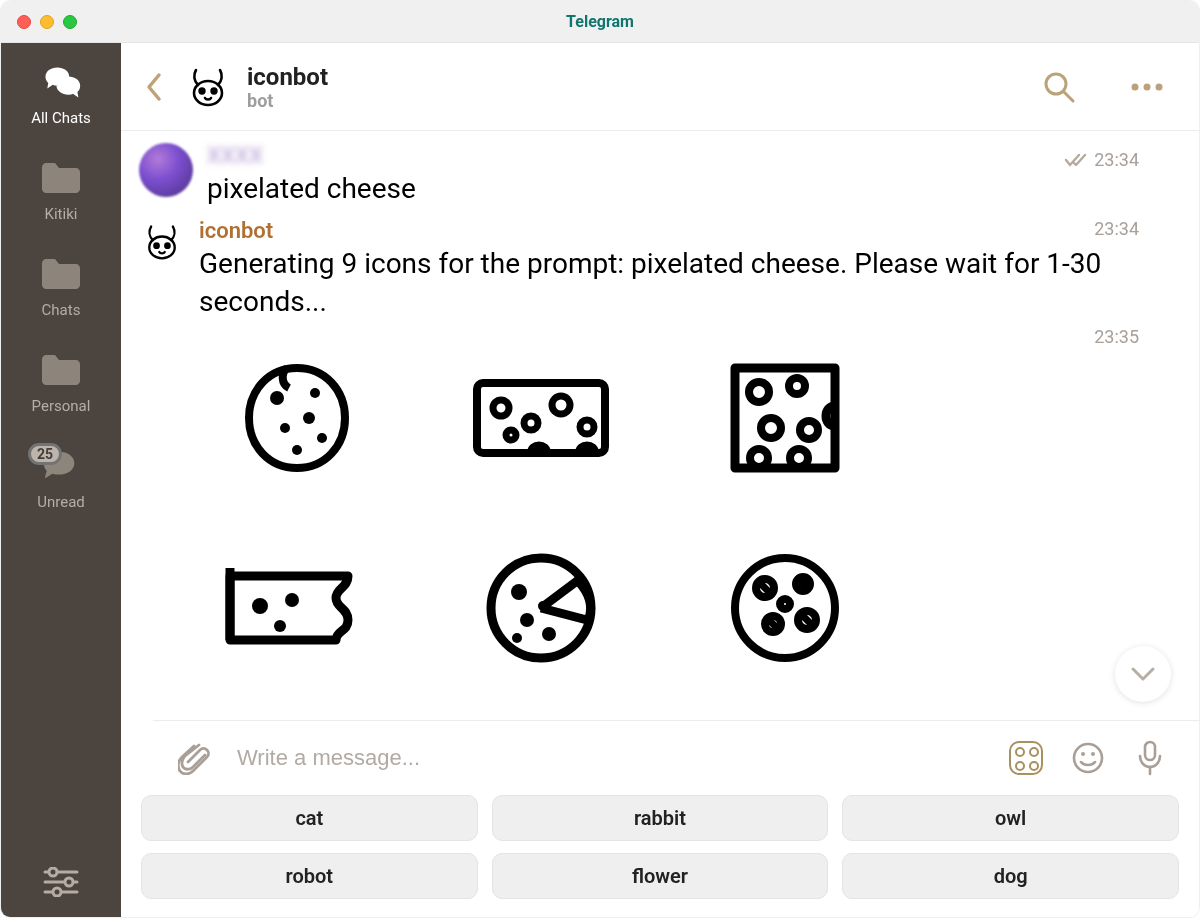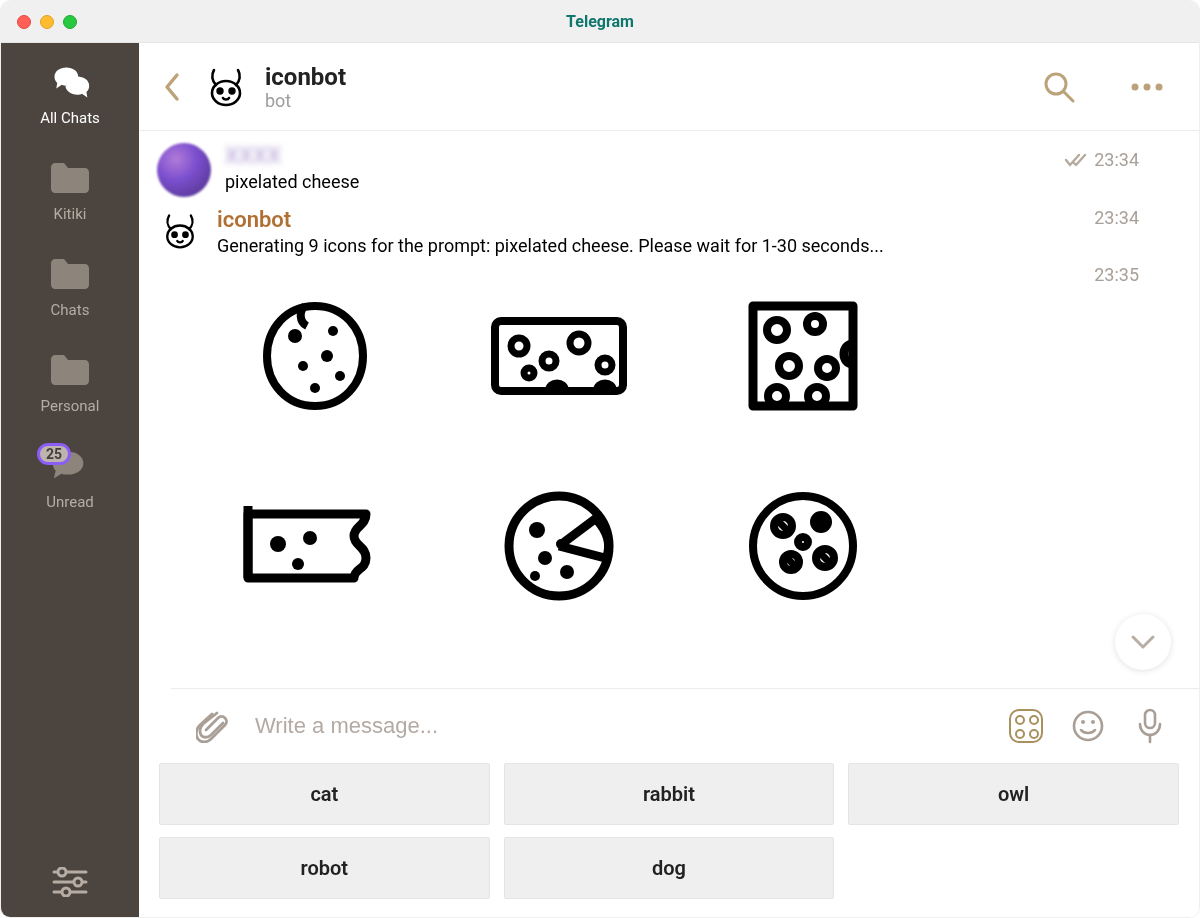--- a/index.html
+++ b/index.html
@@ -34,21 +34,21 @@
     position: absolute; left:0; right:0; text-align: center;
     font-weight: 700; font-size: 16px; color: #0f766e;
     pointer-events: none;
   }
 
   
   .main { flex: 1; display: flex; min-height: 0; }
 
   
   .rail {
-    width: 138px;
+    width: 120px;
     background: #4c443e;
     display: flex; flex-direction: column;
     align-items: center;
     padding-top: 18px;
     position: relative;
   }
   .rail-item {
     width: 100%;
     display: flex; flex-direction: column; align-items: center;
     gap: 6px;
@@ -64,21 +64,21 @@
     position: absolute;
     right: 20px; top: -2px;
     min-width: 28px; height: 22px;
     padding: 0 6px;
     background: #bcb4ad;
     color: #463e39;
     font-weight: 700;
     font-size: 14px;
     border-radius: 12px;
     display:flex; align-items:center; justify-content:center;
-    border: 3px solid #8b5cf6;
+    border: 3px solid #737373;
   }
   .rail-unread-wrap { position: relative; }
   .rail-settings {
     margin-top: auto;
     width: 100%; height: 70px;
     display:flex; align-items:center; justify-content:center;
     cursor:pointer;
   }
 
   
@@ -92,38 +92,38 @@
     height: 88px;
     border-bottom: 1px solid #ececec;
     display:flex; align-items:center;
     padding: 0 30px 0 18px;
     gap: 16px;
   }
   .back-btn { width:30px; height:50px; display:flex; align-items:center; justify-content:center; cursor:pointer;}
   .bot-avatar-sm { width:46px;height:46px; display:flex; align-items:center; justify-content:center;}
   .chat-title-block { display:flex; flex-direction:column; }
   .chat-title { font-weight:700; font-size:24px; color:#222;}
-  .chat-subtitle { font-size:18px; color:#9d9d9d; margin-top:-1px;}
+  .chat-subtitle { font-size:18px; color:#9d9d9d; margin-top:-1px;font-weight:bold;}
   .chat-header .spacer { flex:1; }
   .hdr-icon { width:44px; height:44px; display:flex; align-items:center; justify-content:center; cursor:pointer; margin-left:28px;}
 
   
   .messages {
     flex:1; overflow:hidden; position:relative;
     padding: 12px 30px 8px 18px;
   }
   .msg { display:flex; gap:14px; margin-bottom: 10px; }
   .msg .avatar { width:54px; height:54px; border-radius:50%; flex-shrink:0; }
   .avatar.user { background: radial-gradient(circle at 35% 30%, #b27bd8 0%, #7c4fcf 40%, #4b2f82 100%); filter: blur(1px); }
   .avatar.bot { width:46px; height:46px; margin-top:4px; display:flex; align-items:flex-start; justify-content:center; }
   .msg .body { flex:1; min-width:0; }
   .msg .name-row { display:flex; align-items:baseline; gap:10px;}
   .msg .name { font-weight:600; font-size:22px; color:#b07033; }
   .msg .name.user-name { color:#c6b7de; filter: blur(3px); font-weight:700;}
-  .msg .text { font-size:18px; color:#000; line-height:1.35; margin-top:2px;}
+  .msg .text { font-size:28px; color:#000; line-height:1.35; margin-top:2px;}
   .time { position:absolute; right:30px; color:#a8a099; font-size:18px; display:flex; align-items:center; gap:6px;}
   .time .checks svg { display:block;}
   .msg-row { position:relative; }
 
   
   .icon-grid { display:grid; grid-template-columns: repeat(3, 180px); column-gap: 64px; row-gap: 70px; margin-top: 28px; margin-left: 0px;}
   .gen-icon { width:180px; height:120px; display:flex; align-items:center; justify-content:center; }
 
   .scroll-down {
     position:absolute; right:28px; bottom: 18px;
@@ -144,21 +144,21 @@
     font-size:22px; color:#333;
   }
   .composer .input::placeholder { color:#b3aaa4; }
   .composer .ip-icon { width:38px;height:38px; display:flex;align-items:center;justify-content:center; cursor:pointer;}
   .apps-icon { border:2px solid #a8905f; border-radius:10px; padding:4px; display:grid; grid-template-columns:1fr 1fr; gap:4px; width:34px; height:34px;}
   .apps-icon span{ background:transparent; border:2px solid #a8905f; border-radius:50%; width:10px; height:10px;}
   
   .suggestions { padding: 8px 20px 18px 20px; display:grid; grid-template-columns: 1fr 1fr 1fr; gap:12px 14px;}
   .sg-btn {
     background:#efefef; border:1px solid #e4e4e4;
-    border-radius:2px; height:62px;
+    border-radius:10px; height:46px;
     font-size:20px; font-weight:600;
     display:flex; align-items:center; justify-content:center;
     cursor:pointer;
     color:#222;
   }
 </style>
 </head>
 <body>
 
 <div class="titlebar">
@@ -470,16 +470,17 @@
           <line x1="13" y1="27" x2="13" y2="34" stroke="#a99f96" stroke-width="2.6" stroke-linecap="round"></line>
         </svg>
       </div>
     </div>
 
     <div class="suggestions">
       <div class="sg-btn">cat</div>
       <div class="sg-btn">rabbit</div>
       <div class="sg-btn">owl</div>
       <div class="sg-btn">robot</div>
+      <div class="sg-btn">flower</div>
       <div class="sg-btn">dog</div>
     </div>
   </div>
 </div>
 
 </body></html>

